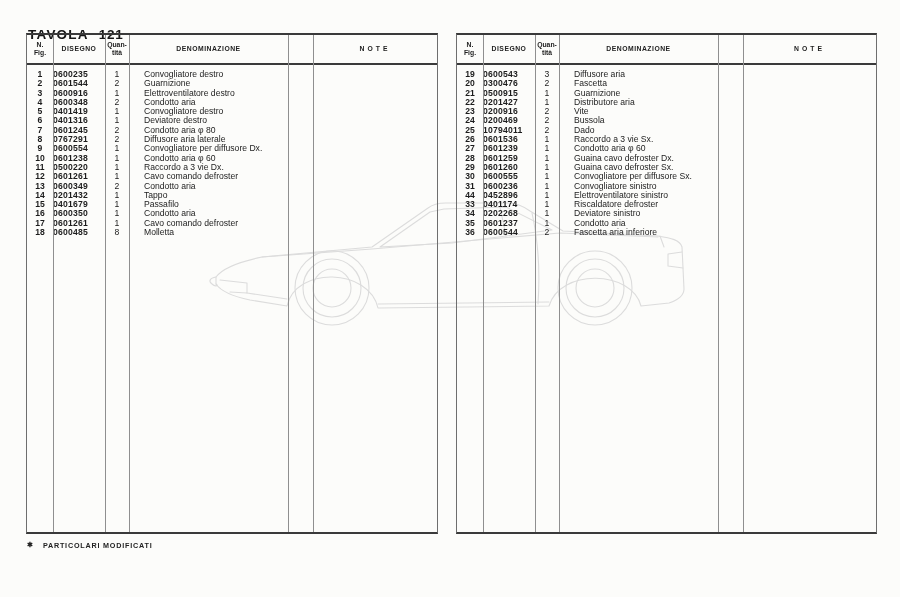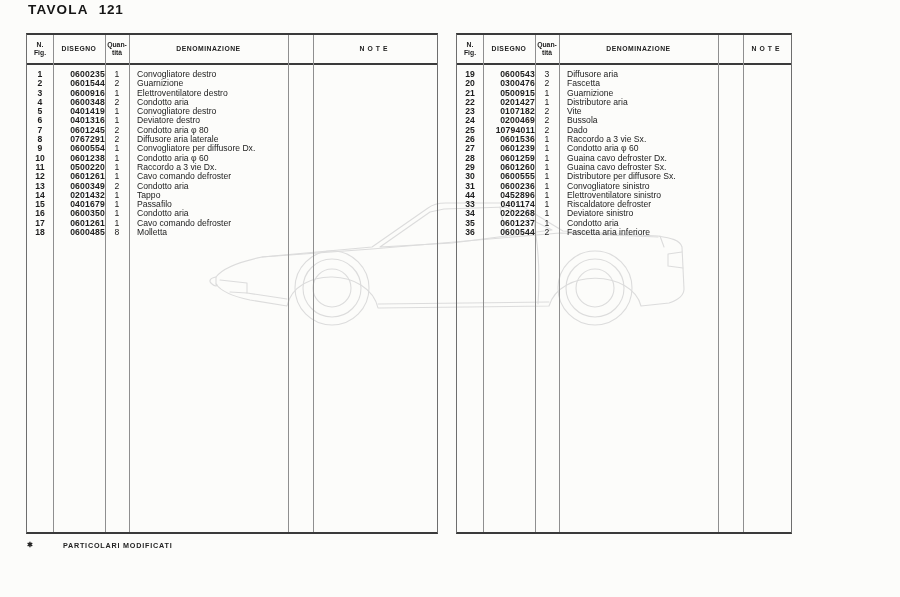--- a/index.html
+++ b/index.html
@@ -13,67 +13,67 @@
   html,body{width:900px;height:597px;}
   body{
     position:relative;
     background:var(--bg);
     font-family:"Liberation Sans", sans-serif;
     color:var(--ink);
     overflow:hidden;
   }
   
   .title{
-    position:absolute;left:28px;top:2px;
+    position:absolute;left:28px;top:27px;
     font-size:13.5px;font-weight:bold;letter-spacing:1.2px;
     color:#151515;
   }
   .title .num{margin-left:10px;letter-spacing:0.8px;}
   
   .car{
     position:absolute;left:200px;top:185px;width:510px;height:160px;
     z-index:0;
   }
   
   .tbl{
     position:absolute;top:33px;height:501px;
     border:1px solid #6e6e6e;
     border-top:2.5px solid var(--heavy);
     border-bottom:2px solid var(--heavy);
     background:transparent;
     z-index:1;
   }
   .tbl-left{left:26px;width:412px;}
-  .tbl-right{left:456px;width:336px;}
+  .tbl-right{left:456px;width:421px;}
   .v{position:absolute;top:0;bottom:0;width:1px;background:var(--line);}
   .v1{left:26px;} .v2{left:78px;} .v3{left:102px;} .v4{left:261px;} .v5{left:286px;}
   .thead{
     height:30px;display:flex;align-items:center;
     border-bottom:2px solid var(--heavy);
     font-size:6.8px;font-weight:bold;line-height:7.6px;
     color:#222;
   }
   .hc{text-align:center;}
   .h-fig{width:26px;}
   .h-dis{width:52px;letter-spacing:0.5px;}
   .h-qty{width:24px;}
   .h-den{width:159px;letter-spacing:0.5px;}
   .h-nar{width:25px;}
   .h-note{flex:1;letter-spacing:3px;}
   .tbody{padding-top:5px;}
   .row{display:flex;height:9.3px;font-size:8.6px;line-height:9.3px;white-space:nowrap;}
   .r-fig{width:26px;text-align:center;font-weight:bold;}
-  .r-dis{width:52px;text-align:right;font-weight:bold;letter-spacing:0.2px;}
+  .r-dis{width:52px;text-align:left;font-weight:bold;letter-spacing:0.2px;}
   .r-qty{width:24px;text-align:center;}
-  .r-den{width:184px;padding-left:8px;overflow:hidden;}
+  .r-den{width:184px;padding-left:15px;overflow:hidden;}
   
   .footnote{
     position:absolute;left:27px;top:541px;
     display:flex;align-items:flex-start;
-    font-size:7.2px;font-weight:bold;letter-spacing:0.8px;color:#222;gap:20px;
+    font-size:7.2px;font-weight:bold;letter-spacing:0.8px;color:#222;
   }
   .footnote .sym{font-size:7px;margin-right:10px;letter-spacing:0;}
 </style>
 </head>
 <body>
 
 <div class="title">
   <span>TAVOLA</span><span class="num">121</span>
 </div>
 
@@ -272,21 +272,21 @@
         <div class="r-den">Guarnizione</div>
       </div>
       <div class="row">
         <div class="r-fig">22</div>
         <div class="r-dis">0201427</div>
         <div class="r-qty">1</div>
         <div class="r-den">Distributore aria</div>
       </div>
       <div class="row">
         <div class="r-fig">23</div>
-        <div class="r-dis">0107182</div>
+        <div class="r-dis">0200916</div>
         <div class="r-qty">2</div>
         <div class="r-den">Vite</div>
       </div>
       <div class="row">
         <div class="r-fig">24</div>
         <div class="r-dis">0200469</div>
         <div class="r-qty">2</div>
         <div class="r-den">Bussola</div>
       </div>
       <div class="row">
@@ -316,21 +316,21 @@
       <div class="row">
         <div class="r-fig">29</div>
         <div class="r-dis">0601260</div>
         <div class="r-qty">1</div>
         <div class="r-den">Guaina cavo defroster Sx.</div>
       </div>
       <div class="row">
         <div class="r-fig">30</div>
         <div class="r-dis">0600555</div>
         <div class="r-qty">1</div>
-        <div class="r-den">Distributore per diffusore Sx.</div>
+        <div class="r-den">Convogliatore per diffusore Sx.</div>
       </div>
       <div class="row">
         <div class="r-fig">31</div>
         <div class="r-dis">0600236</div>
         <div class="r-qty">1</div>
         <div class="r-den">Convogliatore sinistro</div>
       </div>
       <div class="row">
         <div class="r-fig">44</div>
         <div class="r-dis">0452896</div>

